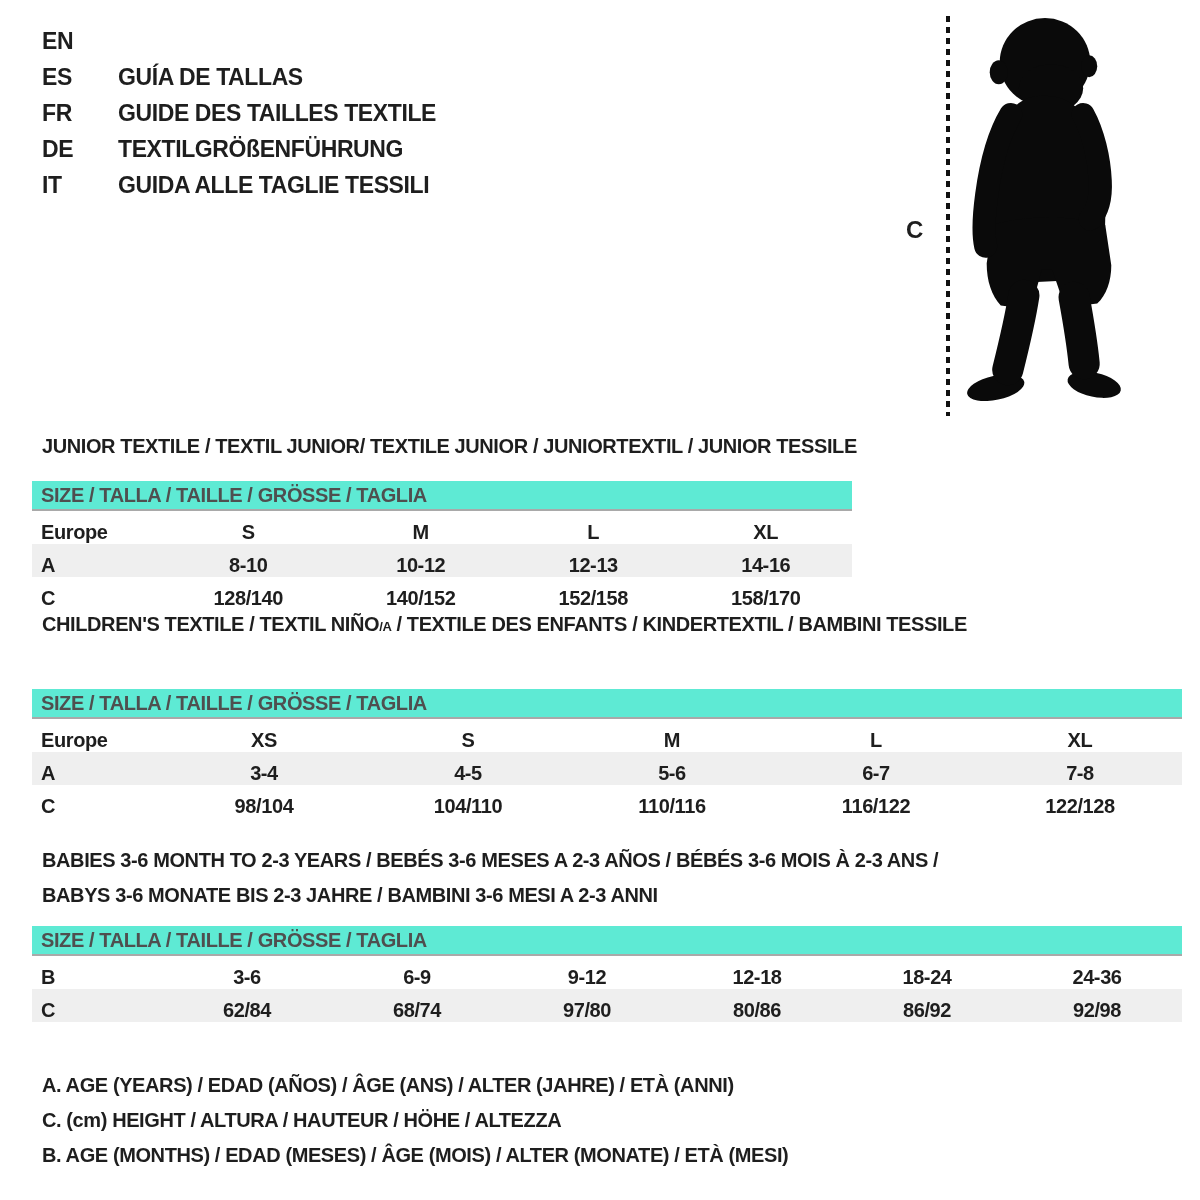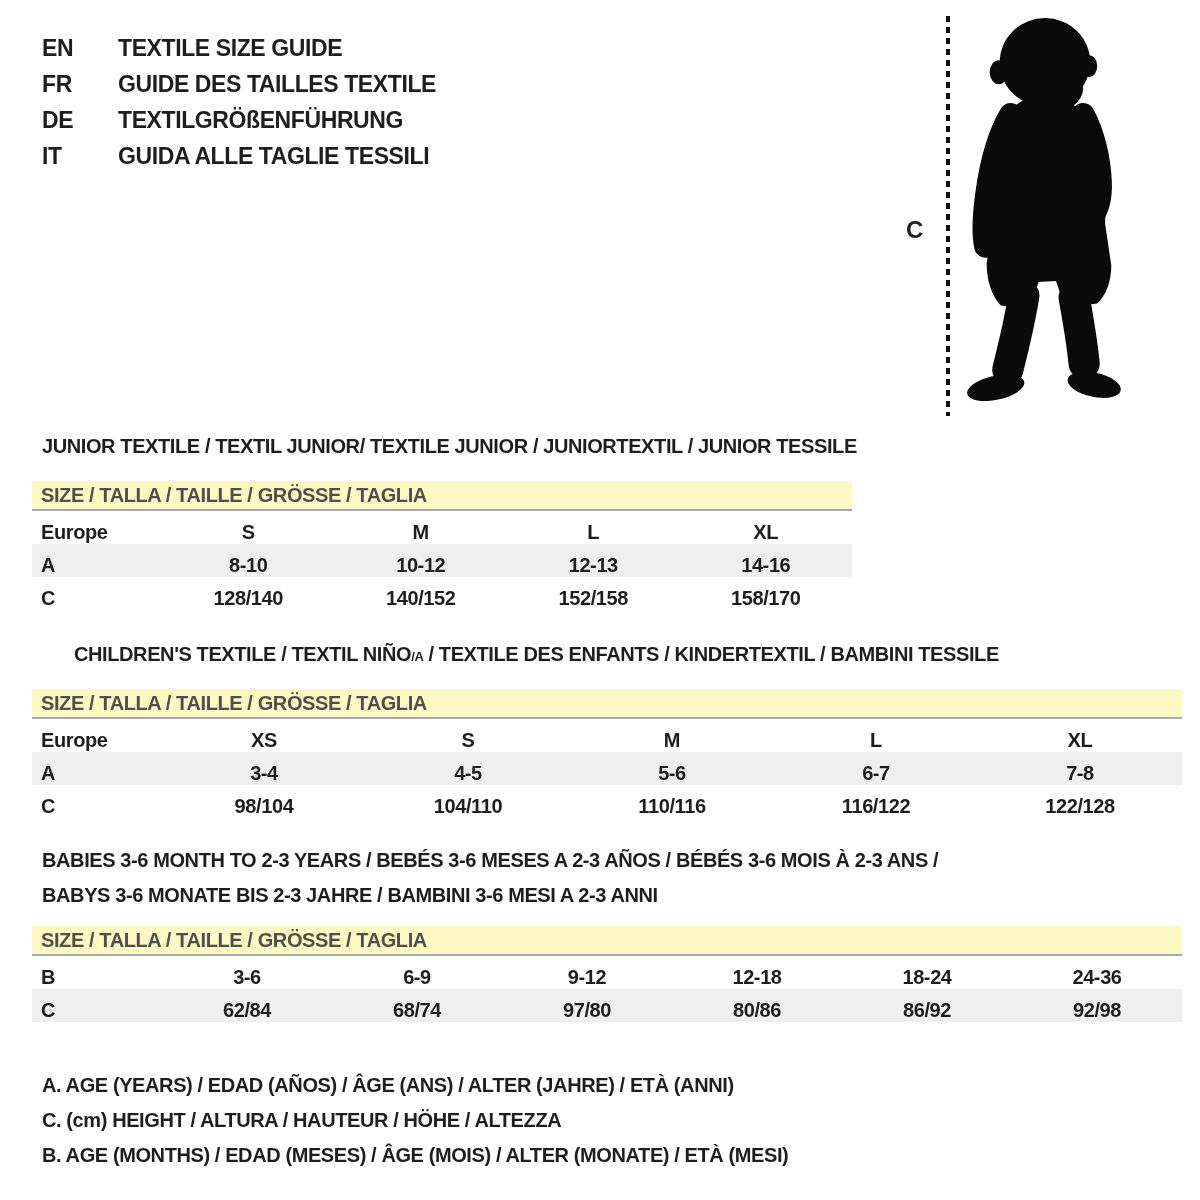--- a/index.html
+++ b/index.html
@@ -8,69 +8,72 @@
     width:1200px;height:1200px;
     background:#ffffff;
     font-family:"Liberation Sans", sans-serif;
     font-weight:bold;
     color:#1e1e1e;
     letter-spacing:-0.4px;
     overflow:hidden;
   }
 
   
-  .langs{position:absolute;left:42px;top:30px;}
+  .langs{position:absolute;left:42px;top:23px;}
   .lang-row{display:flex;height:36px;align-items:center;font-size:23px;}
   .lang-code{width:76px;flex:0 0 76px;}
   .lang-title{white-space:nowrap;}
 
   
   .measure-line{
     position:absolute;left:946px;top:16px;width:4px;height:400px;
     background:repeating-linear-gradient(180deg,#111 0 6px,transparent 6px 11px);
   }
   .measure-label{position:absolute;left:906px;top:216px;font-size:24px;}
   .baby{position:absolute;left:960px;top:12px;width:182px;height:412px;}
 
   
   .sec-title{position:absolute;left:42px;font-size:20px;white-space:nowrap;line-height:24px;}
   .t-junior{top:434px;}
-  .t-children{top:642px;margin-left:32px;}
+  .t-children{top:612px;}
   .t-babies{top:843px;line-height:35px;}
   .small-sub{font-size:13px;}
 
   
   .tbl{position:absolute;left:32px;}
   .tbl-junior{top:481px;width:820px;}
   .tbl-children{top:689px;width:1150px;}
   .tbl-babies{top:926px;width:1150px;}
   .band{
     height:28px;line-height:28px;
-    background:#fef9c3;color:#4f4f4f;
+    background:#5eead4;color:#4f4f4f;
     border-bottom:2px solid #a9a9a9;
     padding-left:9px;font-size:20px;white-space:nowrap;
   }
   .trow{display:flex;height:33px;align-items:flex-end;font-size:20px;}
   .trow.shaded{background:#efefef;}
   .tlabel{flex:0 0 121px;padding-left:9px;text-align:left;}
   .tcell{flex:1;text-align:center;}
 
   
   .legend{position:absolute;left:42px;top:1068px;font-size:20px;line-height:35px;}
   .legend-line{white-space:nowrap;}
 </style>
 </head>
 <body>
 
 <div class="canvas">
 
   <div class="langs">
     <div class="lang-row">
       <span class="lang-code">EN</span>
-      <span class="lang-title">TEXTILE SIZE GUIDE</span>
+    </div>
+    <div class="lang-row">
+      <span class="lang-code">ES</span>
+      <span class="lang-title">GUÍA DE TALLAS</span>
     </div>
     <div class="lang-row">
       <span class="lang-code">FR</span>
       <span class="lang-title">GUIDE DES TAILLES TEXTILE</span>
     </div>
     <div class="lang-row">
       <span class="lang-code">DE</span>
       <span class="lang-title">TEXTILGRÖßENFÜHRUNG</span>
     </div>
     <div class="lang-row">

